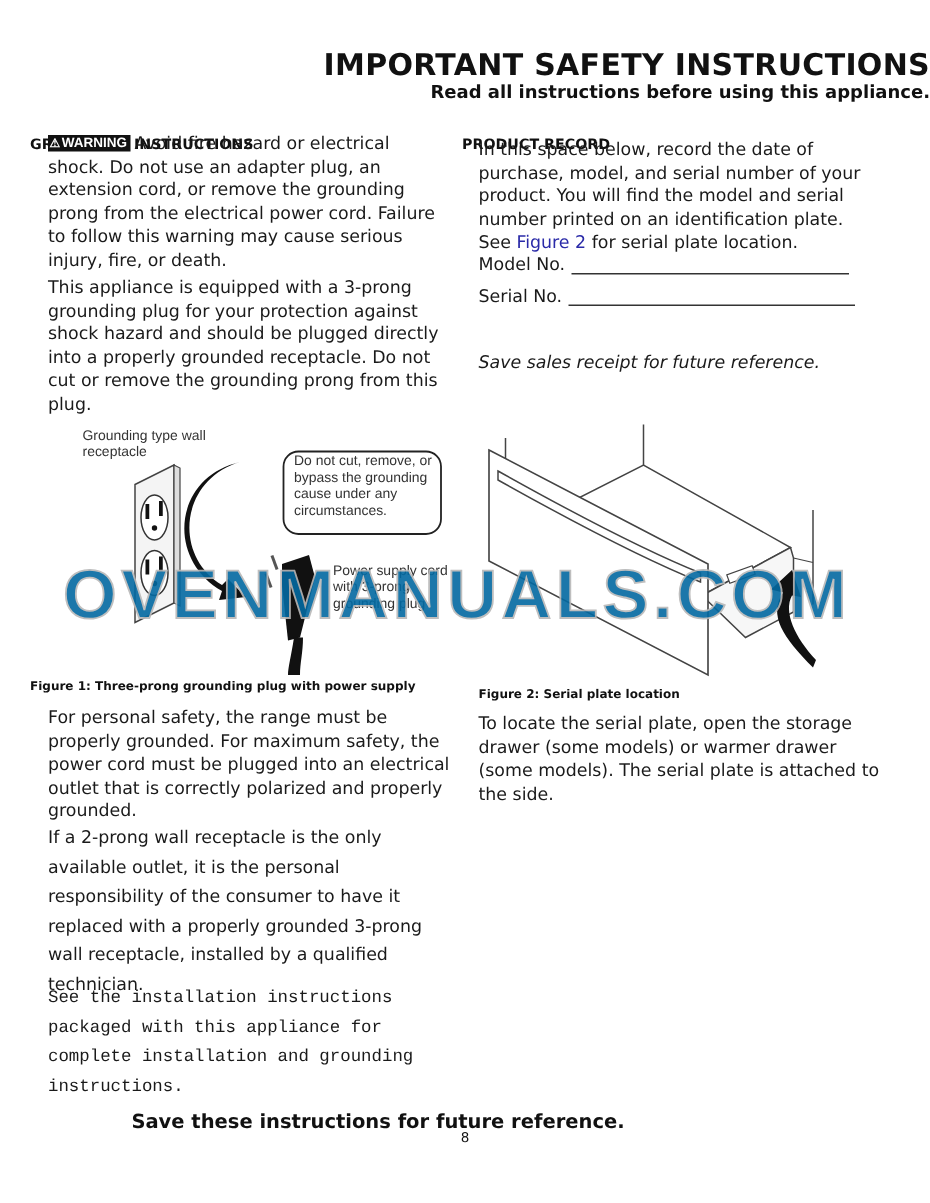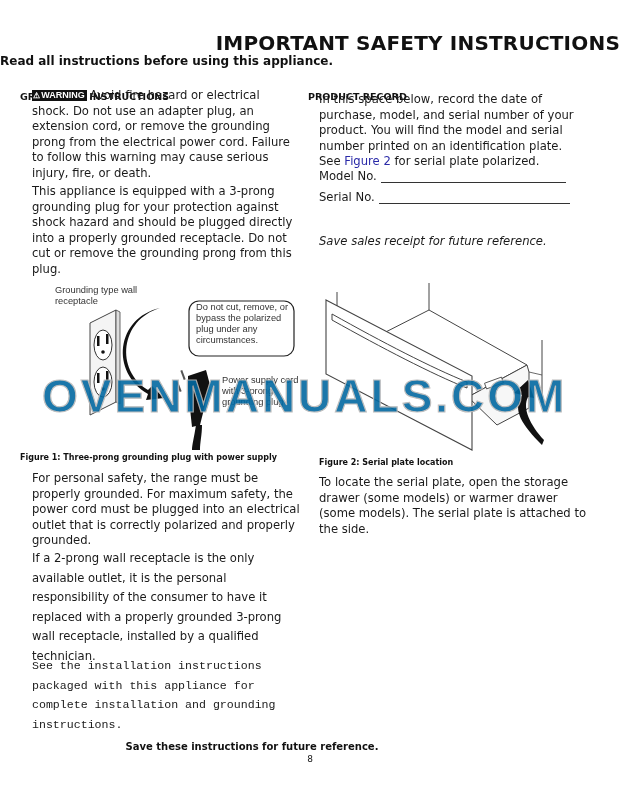--- a/index.html
+++ b/index.html
@@ -1,32 +1,32 @@
 <!DOCTYPE html>
 <html><head>
 <meta charset="utf-8">
 <style>
   html, body { margin: 0; padding: 0; background: #ffffff; }
   body { width: 620px; height: 802px; position: relative; overflow: hidden; font-family: "DejaVu Sans", sans-serif; color: #1a1a1a; }
   .page { position: absolute; left: 0; top: 0; width: 620px; height: 802px; }
   .title { position: absolute; left: 0; width: 620px; top: 31px; text-align: right; font-weight: bold; font-size: 20px; letter-spacing: 0.2px; color: #111; }
-  .subtitle { position: absolute; left: 0; width: 620px; top: 54px; text-align: left; font-weight: bold; font-size: 12px; color: #111; }
+  .subtitle { position: absolute; left: 0; width: 620px; top: 54px; text-align: right; font-weight: bold; font-size: 12px; color: #111; }
   .sec-head { position: absolute; top: 72px; font-weight: bold; font-size: 9.5px; color: #111; margin-top: 19px; }
   .para { position: absolute; font-size: 11.6px; line-height: 15.5px; color: #1a1a1a; }
   .para.loose { line-height: 19.5px; }
   .warn-badge { display: inline-block; background: #111; color: #fff; font-family: "Liberation Sans", sans-serif; font-weight: bold; font-size: 9px; line-height: 11px; padding: 0 2px 0 1px; margin-right: 3px; vertical-align: 1px; }
   .warn-badge .tri { display: inline-block; font-size: 8px; margin-right: 1px; }
   .link { color: #2a2aa8; }
   .field { position: absolute; left: 319px; font-size: 11.6px; color: #1a1a1a; display: flex; align-items: flex-end; }
   .field .line { border-bottom: 1px solid #333; margin-left: 4px; height: 11px; }
   .caption { position: absolute; font-weight: bold; font-size: 8px; color: #111; }
   .fig { position: absolute; }
   .callout { position: absolute; font-family: "Liberation Sans", sans-serif; font-size: 9.3px; line-height: 11px; color: #333; }
   .watermark { position: absolute; left: 42px; top: 369px; font-family: "Liberation Sans", sans-serif; font-weight: bold; font-size: 46px; letter-spacing: 3px; color: #0369a1; -webkit-text-stroke: 1.2px #b8b8b8; opacity: 0.9; white-space: nowrap; }
-  .footer { position: absolute; left: 0; width: 504px; top: 741px; text-align: center; font-weight: bold; font-size: 10px; color: #111; }
+  .footer { position: absolute; left: 0; width: 504px; top: 741px; text-align: center; font-weight: bold; font-size: 13px; color: #111; }
   .pagenum { position: absolute; left: 0; width: 620px; top: 754px; text-align: center; font-size: 9px; color: #111; }
 </style>
 </head>
 <body>
 
 <div class="page">
 
   <div class="title">IMPORTANT SAFETY INSTRUCTIONS</div>
   <div class="subtitle">Read all instructions before using this appliance.</div>
 
@@ -56,35 +56,35 @@
 
     <rect x="129" y="11" width="105" height="55" rx="10" ry="10" fill="#fff" stroke="#222" stroke-width="1.2"></rect>
 
     <path d="M100,18 C60,30 55,80 88,100 L92,96 L104,108 L86,110 L88,104 C50,82 56,28 100,18 Z" fill="#111"></path>
 
     <rect x="122" y="80" width="2" height="10" fill="#555" transform="rotate(-20 123 85)"></rect>
     <rect x="118" y="92" width="2" height="10" fill="#555" transform="rotate(-20 119 97)"></rect>
     <path d="M128,86 L146,80 L150,95 L140,135 L132,137 L128,100 Z" fill="#111"></path>
     <path d="M136,135 C134,148 132,155 132,160 L140,160 C140,152 142,145 142,135 Z" fill="#111"></path>
   </svg>
-  <div class="callout" style="left:196px; top:302px; width:100px;">Do not cut, remove, or bypass the polarized plug under any circumstances.</div>
+  <div class="callout" style="left:196px; top:302px; width:100px;">Do not cut, remove, or bypass the grounding cause under any circumstances.</div>
   <div class="callout" style="left:222px; top:375px; width:90px;">Power supply cord with 3-prong grounding plug</div>
 
   <div class="caption" style="left:20px; top:453px;">Figure 1:  Three-prong grounding plug with power supply</div>
 
   <div class="para" style="left:32px; top:471px; width:270px;">For personal safety, the range must be properly grounded. For maximum safety, the power cord must be plugged into an electrical outlet that is correctly polarized and properly grounded.</div>
 
   <div class="para loose" style="left:32px; top:549px; width:268px;">If a 2-prong wall receptacle is the only available outlet, it is the personal responsibility of the consumer to have it replaced with a properly grounded 3-prong wall receptacle, installed by a qualified technician.</div>
 
   <div class="para loose" style="left:32px; top:656px; width:272px;font-family:Liberation Mono, monospace;">See the installation instructions packaged with this appliance for complete installation and grounding instructions.</div>
 
   <div class="sec-head" style="left:308px;">PRODUCT RECORD</div>
 
   <div class="para" style="left:319px; top:92px; width:262px; line-height:15.5px;">
-    <span>In this space below, record the date of purchase, model, and serial number of your product. You will find the model and serial number printed on an identification plate. See </span><span class="link">Figure 2</span><span> for serial plate polarized.</span>
+    <span>In this space below, record the date of purchase, model, and serial number of your product. You will find the model and serial number printed on an identification plate. See </span><span class="link">Figure 2</span><span> for serial plate location.</span>
   </div>
 
   <div class="field" style="top:169px;align-items:flex-end;">
     <span>Model No.</span>
     <span class="line" style="width:185px;"></span>
   </div>
   <div class="field" style="top:190px;">
     <span>Serial No.</span>
     <span class="line" style="width:191px;"></span>
   </div>

